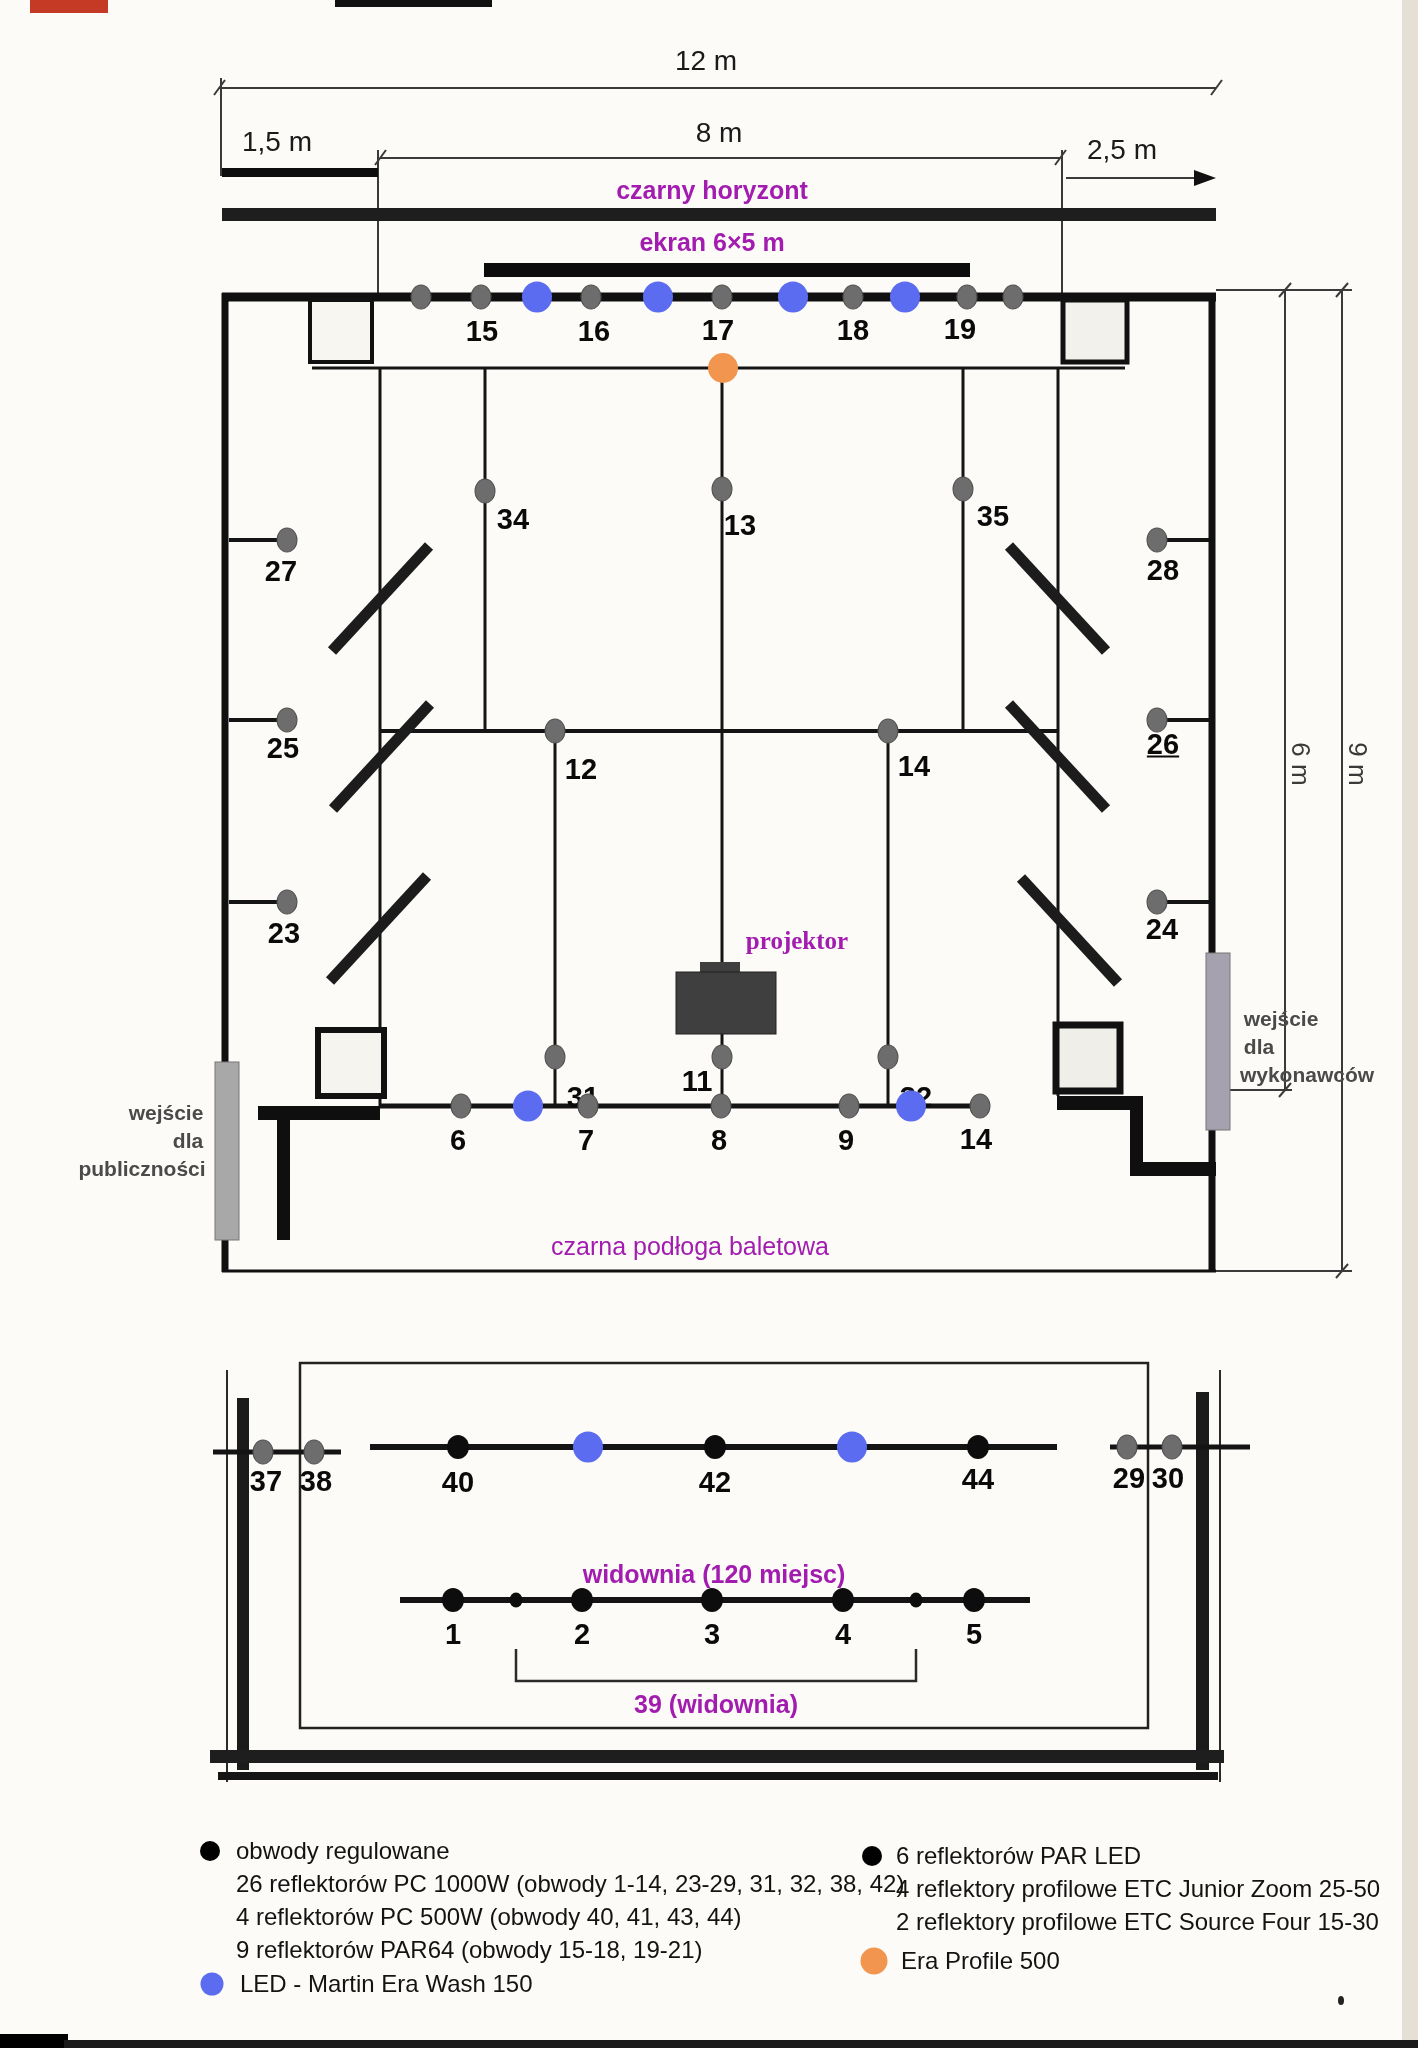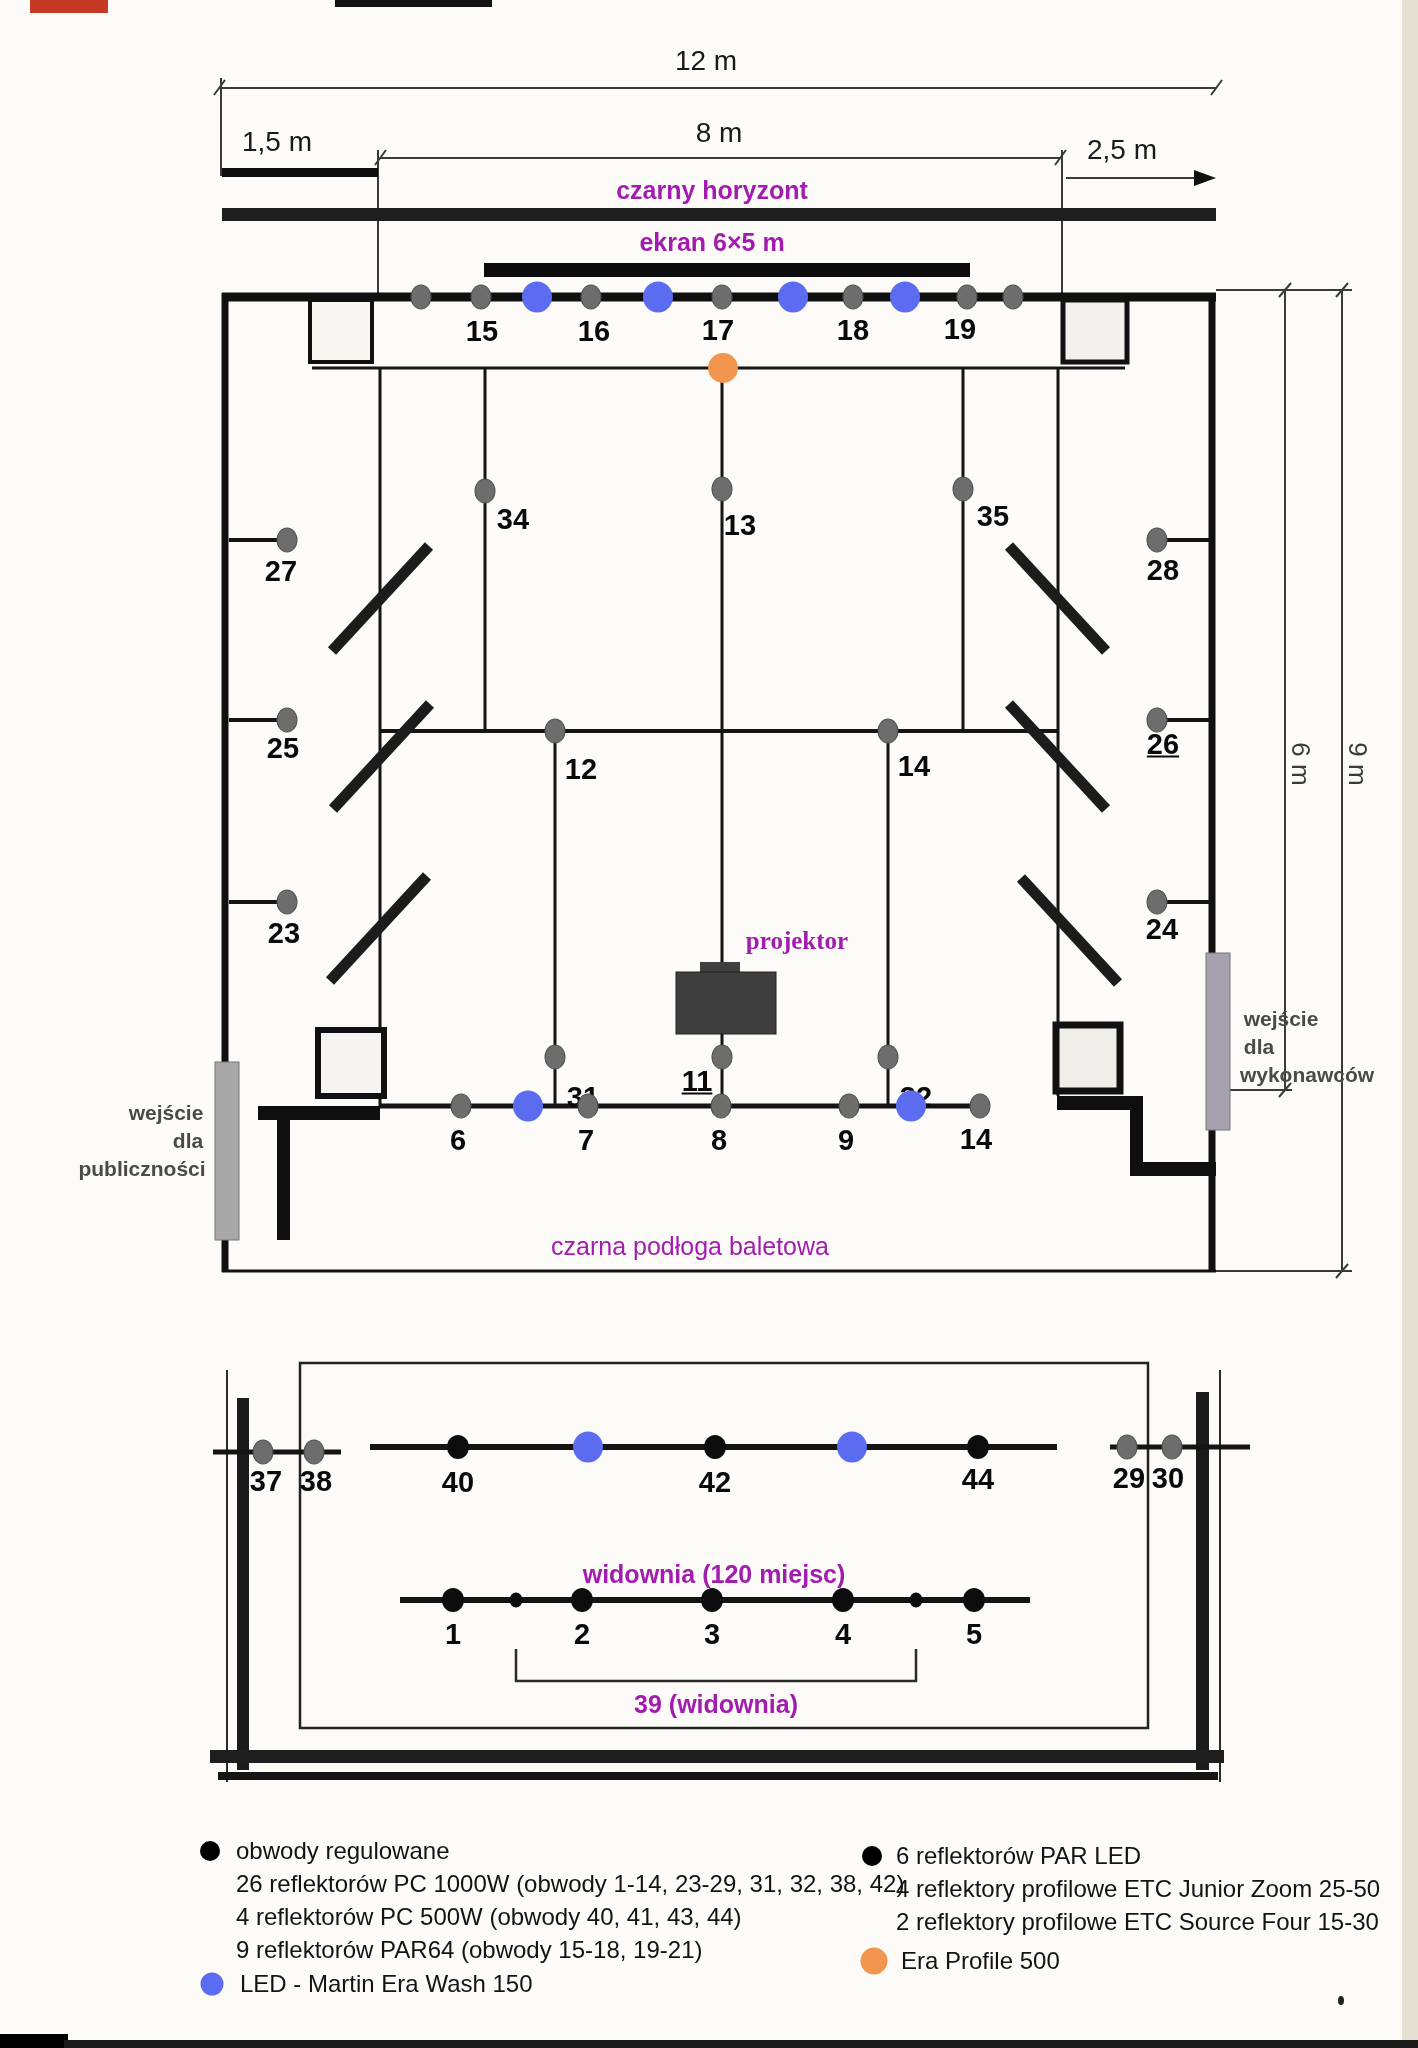--- a/index.html
+++ b/index.html
@@ -186,21 +186,21 @@
     <span class="t num" style="left: 993px; top: 516px;">35</span>
     <span class="t num" style="left: 281px; top: 571px;">27</span>
     <span class="t num" style="left: 1163px; top: 570px;">28</span>
     <span class="t num" style="left: 283px; top: 748px;">25</span>
     <span class="t num" style="left: 581px; top: 769px;">12</span>
     <span class="t num" style="left: 914px; top: 766px;">14</span>
     <span class="t num" style="left: 1163px; top: 744px; text-decoration: underline;">26</span>
     <span class="t num" style="left: 284px; top: 933px; text-align: right;">23</span>
     <span class="t num" style="left: 1162px; top: 929px;">24</span>
     <span class="t num" style="left: 583px; top: 1097px;">31</span>
-    <span class="t num" style="left: 697px; top: 1081px; text-decoration: underline;">11</span>
+    <span class="t num" style="left: 697px; top: 1081px;">11</span>
     <span class="t num" style="left: 916px; top: 1097px;">32</span>
     <span class="t num" style="left: 458px; top: 1140px;">6</span>
     <span class="t num" style="left: 586px; top: 1140px;">7</span>
     <span class="t num" style="left: 719px; top: 1140px;">8</span>
     <span class="t num" style="left: 846px; top: 1140px;">9</span>
     <span class="t num" style="left: 976px; top: 1139px;">14</span>
     <span class="t num" style="left: 266px; top: 1481px;">37</span>
     <span class="t num" style="left: 316px; top: 1481px;">38</span>
     <span class="t num" style="left: 458px; top: 1482px;">40</span>
     <span class="t num" style="left: 715px; top: 1482px;">42</span>

